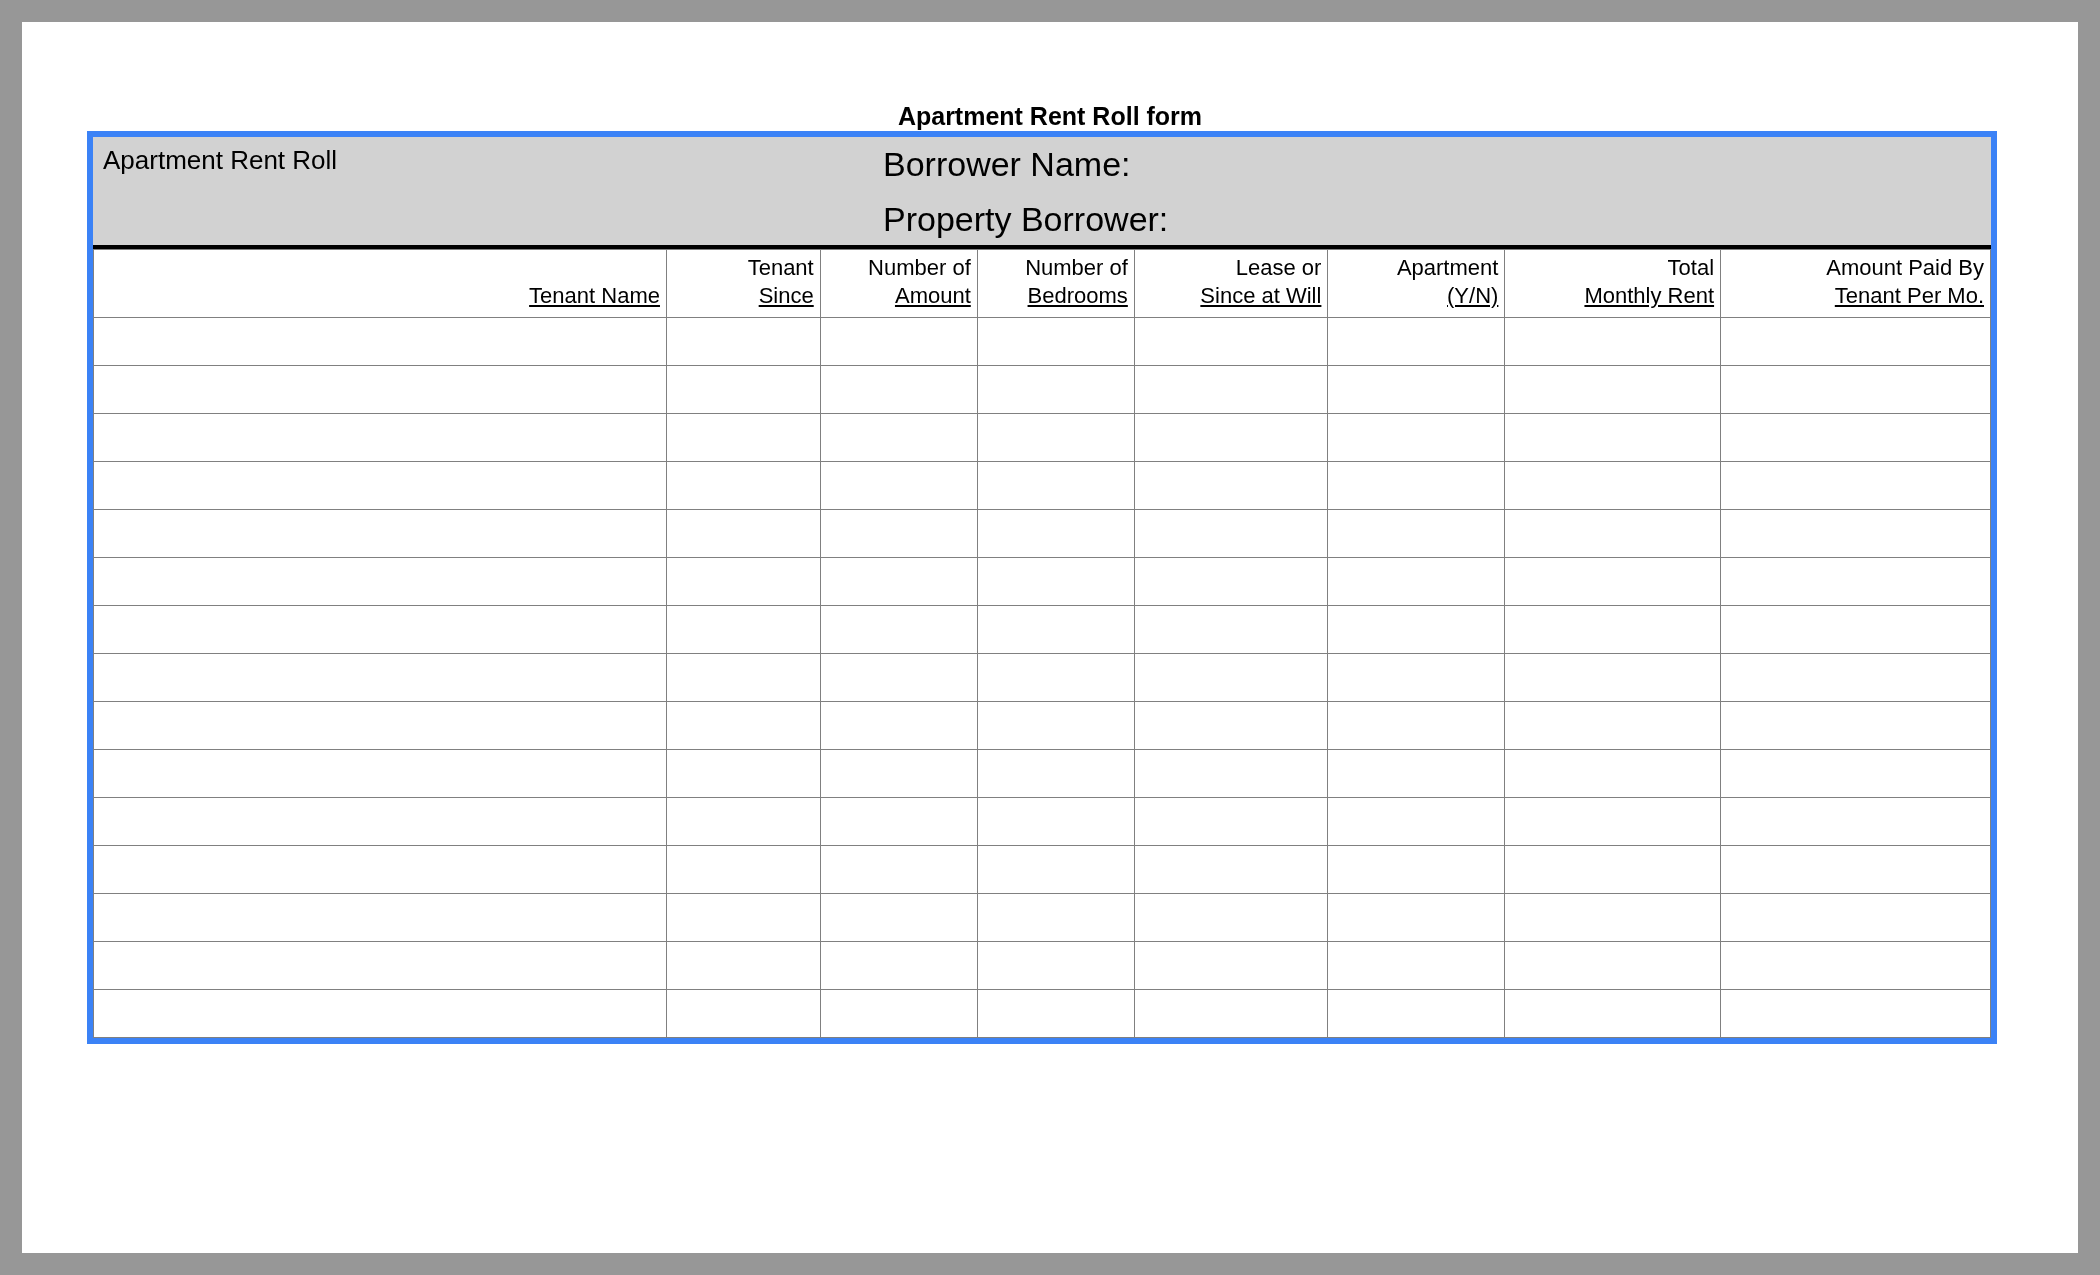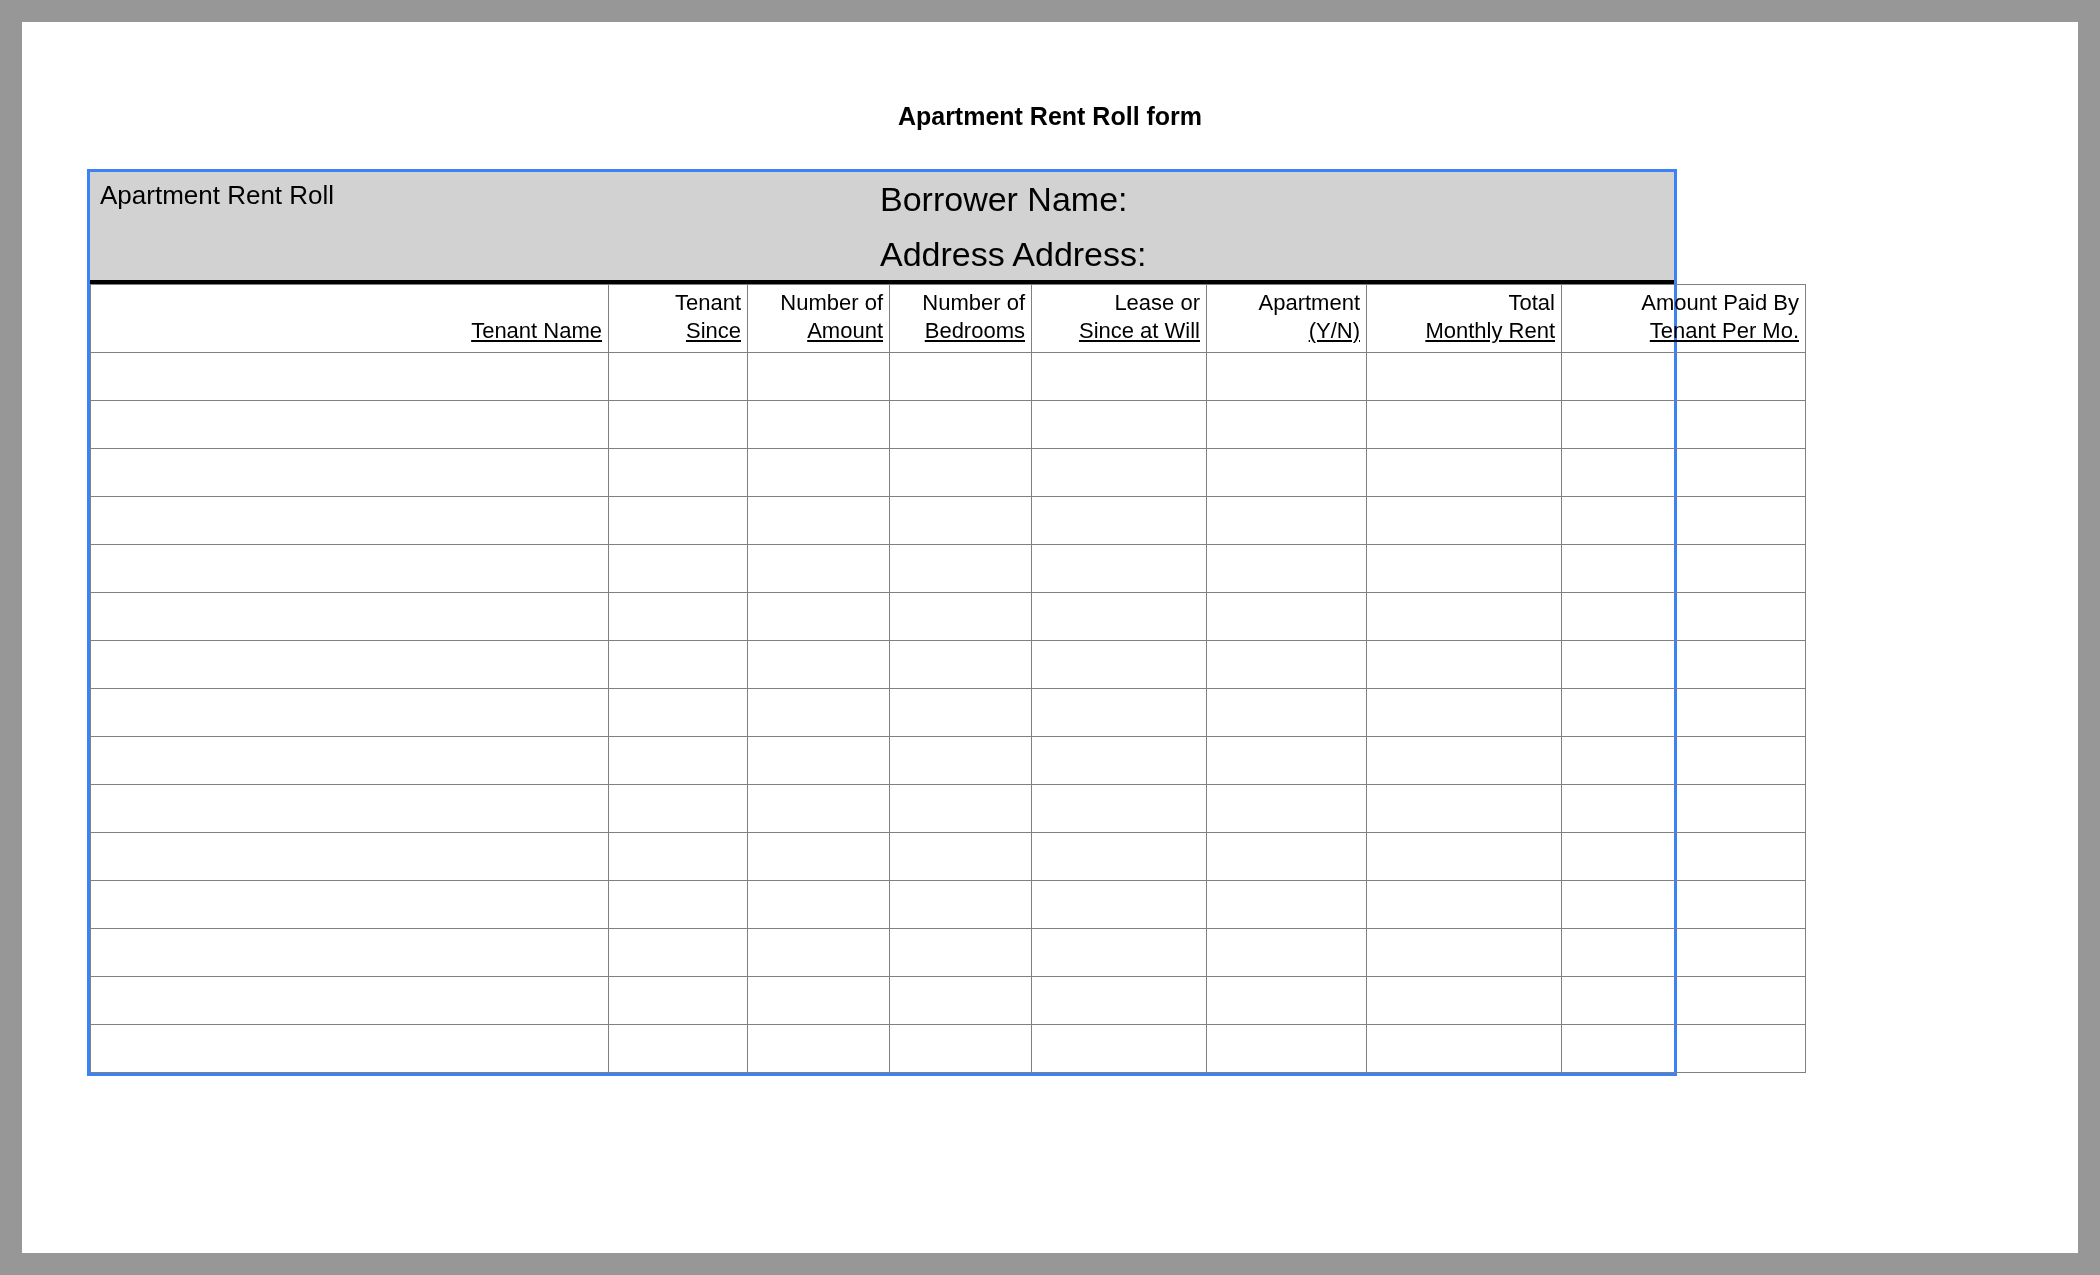--- a/index.html
+++ b/index.html
@@ -17,26 +17,25 @@
     .page {
       background: #ffffff;
       width: 100%;
       height: 100%;
       padding: 80px 65px 40px 65px;
     }
     .form-title {
       text-align: center;
       font-size: 25px;
       font-weight: bold;
-      margin-bottom: 38px;
       color: #000;
     }
     .form-container {
-      width: 1590px;
-      border: 3px solid #3b82f6;
+      width: 1910px;
+      border: 6px solid #3b82f6;
     }
     .header-section {
       background: #d2d2d2;
       border-bottom: 4px solid #000000;
     }
     .header-row1 {
       display: flex;
       padding: 8px 10px 16px 10px;
     }
     .header-left {
@@ -99,21 +98,21 @@
   <div class="form-title">Apartment Rent Roll form</div>
 
   <div class="form-container">
     <div class="header-section">
       <div class="header-row1">
         <div class="header-left">Apartment Rent Roll</div>
         <div class="header-right-label">Borrower Name:</div>
       </div>
       <div class="header-row2">
         <div class="header-row2-spacer"></div>
-        <div class="header-right-label">Address Address:</div>
+        <div class="header-right-label">Property Borrower:</div>
       </div>
     </div>
 
     <table>
       <colgroup>
         <col class="c1">
           <col class="c2">
           <col class="c3">
           <col class="c4">
         <col class="c5">

